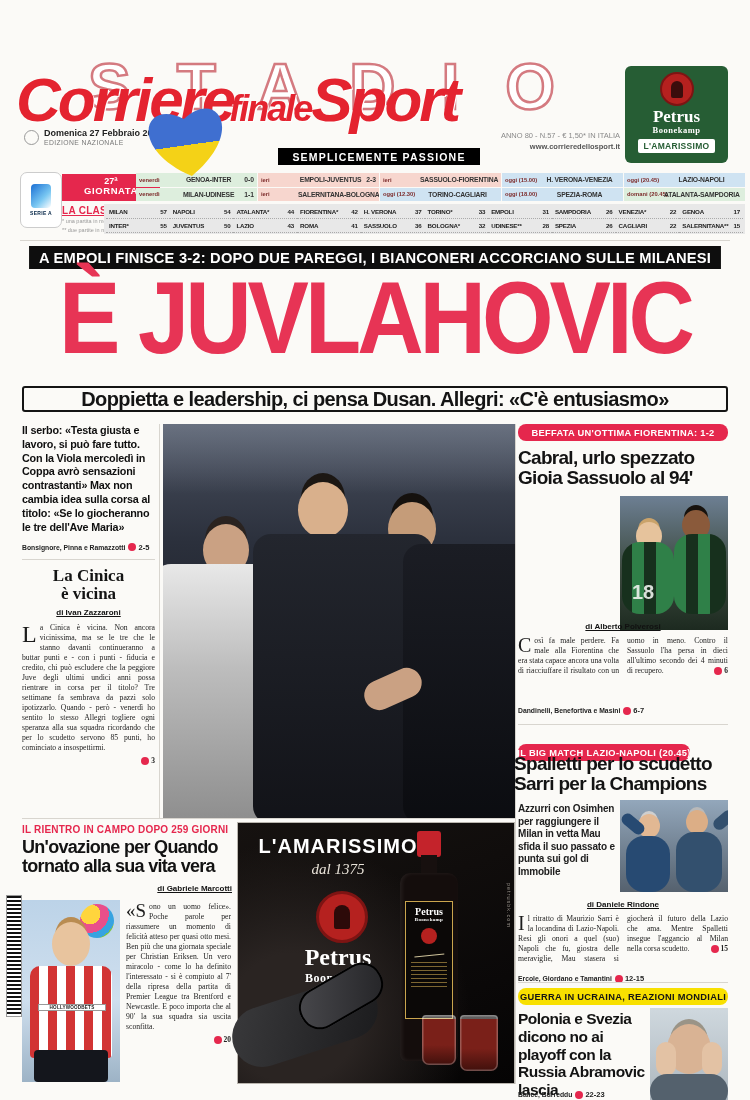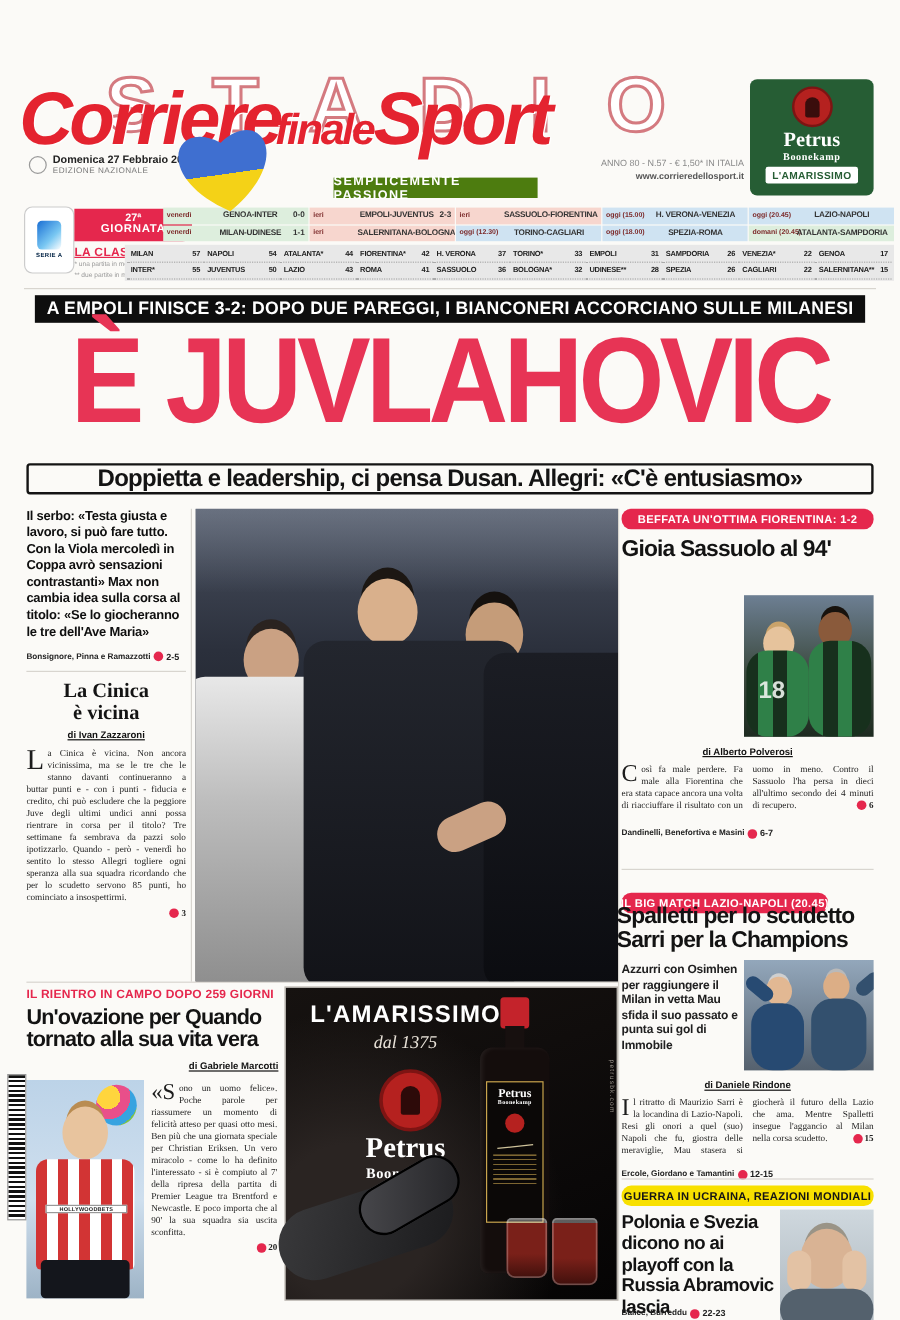--- a/index.html
+++ b/index.html
@@ -13,21 +13,21 @@
   .logo{left:16px;top:64px;z-index:2;color:#e4232f;font-style:italic;font-weight:900;
         white-space:nowrap;text-shadow:1px 1px 0 #fff;}
   .logo .l1{font-size:62px;letter-spacing:-3px;}
   .logo .l2{font-size:36px;letter-spacing:-2px;margin-left:-4px;}
   .logo .l3{font-size:62px;letter-spacing:-3px;}
   .dateblock{left:24px;top:128px;z-index:3;display:flex;align-items:center;gap:5px;}
   .datecirc{width:13px;height:13px;border:1.5px solid #999;border-radius:50%;}
   .dateline{font-size:9px;font-weight:bold;color:#222;line-height:1.25;}
   .edline{font-size:6.8px;color:#777;letter-spacing:.4px;}
   .heart{left:142px;top:103px;width:90px;height:76px;z-index:4;transform:rotate(-8deg);}
-  .tagline{left:278px;top:148px;width:170px;height:17px;background:#4d7c0f;z-index:4;
+  .tagline{left:278px;top:148px;width:202px;height:17px;background:#000000;z-index:4;
            color:#fff;font-size:10.5px;font-weight:bold;letter-spacing:1.2px;
            display:flex;align-items:center;justify-content:center;}
   .issue{left:420px;top:130px;width:200px;text-align:right;z-index:3;color:#8a8a8a;
          font-size:7.5px;line-height:1.5;}
   .issue .site{font-weight:bold;color:#555;}
   .petrus{left:625px;top:66px;width:103px;height:97px;background:#265d34;border-radius:6px;z-index:3;
           display:flex;flex-direction:column;align-items:center;padding-top:6px;box-sizing:border-box;}
   .petrus .emb{width:30px;height:30px;border-radius:50%;background:#b5211f;border:2px solid #7d1413;
                display:flex;align-items:center;justify-content:center;}
   .petrus .emb i{display:block;width:12px;height:17px;background:#3a0d0c;border-radius:6px 6px 2px 2px;}
@@ -89,21 +89,21 @@
   .dropcap{float:left;font-family:"Liberation Serif",serif;font-size:24px;line-height:20px;padding:1px 3px 0 0;font-weight:normal;}
   .pageend{text-align:right;margin-top:3px;}
 
   
   .photo{overflow:hidden;position:absolute;}
   .mainphoto{left:163px;top:424px;width:352px;height:394px;background:
      linear-gradient(180deg,#4a5160 0%,#2b303c 30%,#14161d 75%,#0b0c10 100%);}
   .blurband{position:absolute;left:0;top:0;width:100%;height:70px;background:linear-gradient(180deg,#8891a0,transparent);opacity:.5;}
   .head{position:absolute;border-radius:50%;}
   .bodyshape{position:absolute;border-radius:18px;}
-  .fiophoto{left:620px;top:496px;width:108px;height:118px;background:linear-gradient(180deg,#6d7f93 0%,#3c4a3f 55%,#1d2a20 100%);}
+  .fiophoto{left:620px;top:496px;width:108px;height:134px;background:linear-gradient(180deg,#6d7f93 0%,#3c4a3f 55%,#1d2a20 100%);}
   .lnphoto{left:620px;top:800px;width:108px;height:92px;background:linear-gradient(180deg,#93a7bb,#55616e);}
   .uaphoto{left:650px;top:1008px;width:78px;height:100px;background:linear-gradient(180deg,#cfd8de,#aab4bc);}
   .erphoto{left:22px;top:900px;width:98px;height:182px;background:linear-gradient(180deg,#bcd3e8 0%,#cfdfee 55%,#9db3c6 100%);}
   .stripes{position:absolute;left:8px;top:66px;width:82px;height:92px;border-radius:10px 10px 4px 4px;
            background:repeating-linear-gradient(90deg,#d23434 0 9px,#fff 9px 18px);}
   .sponsor{position:absolute;left:16px;top:104px;width:66px;background:#fff;border:1px solid #999;
            font-size:4.6px;font-weight:bold;color:#222;text-align:center;letter-spacing:.2px;}
   .ball{position:absolute;right:6px;top:4px;width:34px;height:34px;border-radius:50%;
         background:radial-gradient(circle at 30% 30%,#ffd53d 0 30%,#e94f8a 30% 55%,#37a3e0 55% 75%,#79c24a 75% 100%);}
   .num18{position:absolute;left:12px;bottom:26px;color:#eef3ee;font-size:20px;font-weight:bold;opacity:.9;}
@@ -383,38 +383,39 @@
     <div class="head" style="left:225px;top:78px;width:48px;height:54px;background:#c59c79;box-shadow:0 -12px 0 -3px #15110e;"></div>
     <div class="head" style="left:120px;top:190px;width:56px;height:62px;background:#d8ac85;box-shadow:0 -14px 0 -4px #241d18;"></div>
     <div class="bodyshape" style="left:-10px;top:140px;width:130px;height:260px;background:linear-gradient(180deg,#e8e8e8,#bdbdbd 40%,#8d8d8d);"></div>
     <div class="bodyshape" style="left:90px;top:110px;width:180px;height:290px;background:linear-gradient(180deg,#23262e,#121318);"></div>
     <div class="bodyshape" style="left:240px;top:120px;width:130px;height:280px;background:linear-gradient(180deg,#1b1d24,#0b0c10);"></div>
     <div class="bodyshape" style="left:200px;top:250px;width:60px;height:30px;background:#caa183;transform:rotate(-24deg);"></div>
   </div>
 
   <div class="abs kickerbox" style="left:518px;top:424px;width:210px;">BEFFATA UN'OTTIMA FIORENTINA: 1-2</div>
   <div class="abs secheadline" style="left:518px;top:448px;width:212px;">
+    <div>Cabral, urlo spezzato</div>
     <div>Gioia Sassuolo al 94'</div>
   </div>
   <div class="photo fiophoto">
     <div class="head" style="left:16px;top:26px;width:26px;height:28px;background:#e6c39c;box-shadow:0 -6px 0 -2px #caa36a;"></div>
     <div class="head" style="left:62px;top:14px;width:28px;height:30px;background:#8a5a3b;box-shadow:0 -7px 0 -2px #17120d;"></div>
     <div class="bodyshape" style="left:2px;top:46px;width:52px;height:72px;background:linear-gradient(90deg,#17301d 0 10px,#2f8048 10px 22px,#17301d 22px 34px,#2f8048 34px 46px);"></div>
     <div class="bodyshape" style="left:54px;top:38px;width:52px;height:80px;background:linear-gradient(90deg,#2f8048 0 12px,#17301d 12px 24px,#2f8048 24px 36px,#17301d 36px 48px);"></div>
     <div class="num18">18</div>
   </div>
   <div class="abs centerby" style="left:518px;top:622px;width:210px;">di Alberto Polverosi</div>
   <div class="abs serifbody twocol" style="left:518px;top:636px;width:210px;">
     <span class="dropcap" style="font-size:20px;line-height:17px;">C</span><span>osì fa male perdere. Fa male alla Fiorentina che era stata capace ancora una volta di riacciuffare il risultato con un uomo in meno. Contro il Sassuolo l'ha persa in dieci all'ultimo secondo dei 4 minuti di recupero.</span>
     <span class="pref" style="float:right;">
         <i></i>
         <span>6</span>
       </span>
   </div>
-  <div class="abs smallby" style="left:518px;top:682px;width:210px;">
+  <div class="abs smallby" style="left:518px;top:698px;width:210px;">
     <span>Dandinelli, Benefortiva e Masini</span>
     <span class="pref">
         <i></i>
         <span>6-7</span>
       </span>
   </div>
   <div class="abs hrule" style="left:518px;top:724px;width:210px;"></div>
 
   <div class="abs kickerbox" style="left:518px;top:744px;width:172px;">IL BIG MATCH LAZIO-NAPOLI (20.45)</div>
   <div class="abs secheadline" style="left:514px;top:754px;width:212px;">

